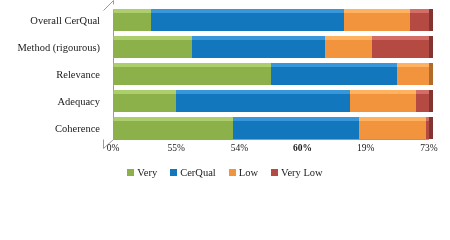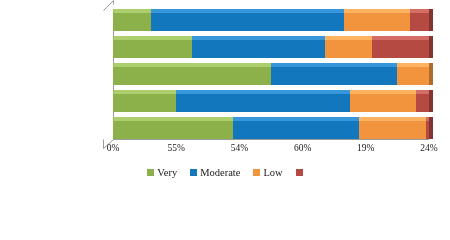--- a/index.html
+++ b/index.html
@@ -132,20 +132,27 @@
     font-size:10.5px;
     color:#1a1a1a;
     white-space:nowrap;
   }
 </style>
 </head>
 <body>
 
 <div class="chart">
 
+  <div class="ylabels">
+      <div class="ylabel" style="top: 9px;">Overall CerQual</div>
+      <div class="ylabel" style="top: 36px;">Method (rigourous)</div>
+      <div class="ylabel" style="top: 63px;">Relevance</div>
+      <div class="ylabel" style="top: 90px;">Adequacy</div>
+      <div class="ylabel" style="top: 117px;">Coherence</div>
+    </div>
 
   <div class="plot">
     <div class="axis-line wall-vert"></div>
     <div class="axis-line floor-line"></div>
 
     <svg class="depth-top" viewBox="0 0 11 11">
       <path d="M 0.5 10.5 L 10.5 0.5" stroke="#9a9a9a" stroke-width="1" fill="none"></path>
       <path d="M 10.5 0.5 L 10.5 4.5" stroke="#9a9a9a" stroke-width="1" fill="none"></path>
     </svg>
 
@@ -256,36 +263,37 @@
             </div>
           </div>
         </div>
       </div>
   </div>
 
   <div class="xticks">
       <div class="xtick" style="left: 0px;">0%</div>
       <div class="xtick" style="left: 63.2px;">55%</div>
       <div class="xtick" style="left: 126.4px;">54%</div>
-      <div class="xtick" style="left: 189.6px;">60%</div>
+      <div class="xtick" style="left: 189.6px; font-weight: bold;">60%</div>
       <div class="xtick" style="left: 252.8px;">19%</div>
-      <div class="xtick" style="left: 316px;">24%</div>
+      <div class="xtick" style="left: 316px;">73%</div>
     </div>
 
   <div class="legend">
       <div class="legend-item">
         <span class="legend-swatch" style="background: rgb(140, 177, 74);"></span>
         <span class="legend-text">Very</span>
       </div>
       <div class="legend-item">
         <span class="legend-swatch" style="background: rgb(18, 119, 189);"></span>
-        <span class="legend-text">Moderate</span>
+        <span class="legend-text">CerQual</span>
       </div>
       <div class="legend-item">
         <span class="legend-swatch" style="background: rgb(242, 148, 62);"></span>
         <span class="legend-text">Low</span>
       </div>
       <div class="legend-item">
         <span class="legend-swatch" style="background: rgb(181, 74, 66);"></span>
+        <span class="legend-text">Very Low</span>
       </div>
     </div>
 
 </div>
 
 </body></html>

